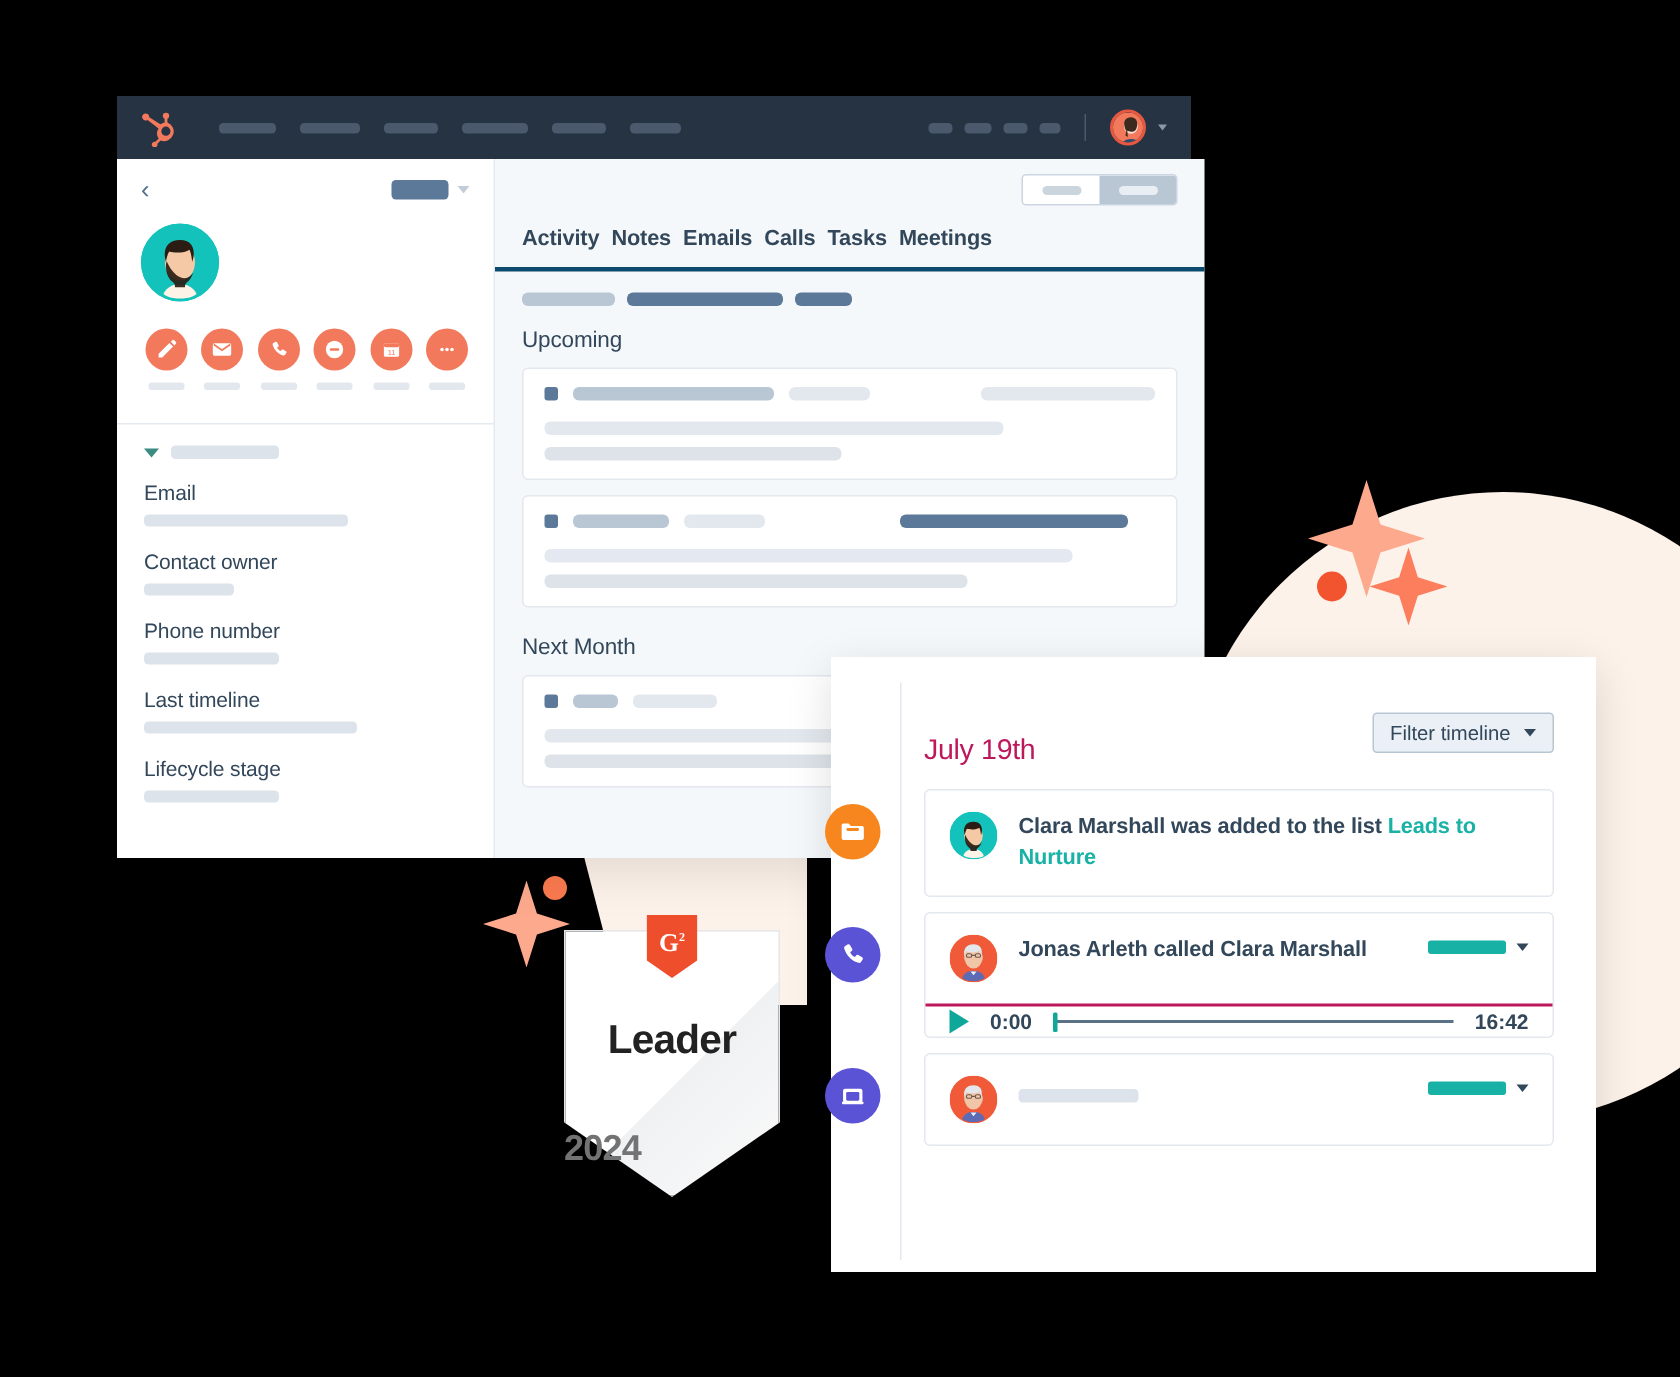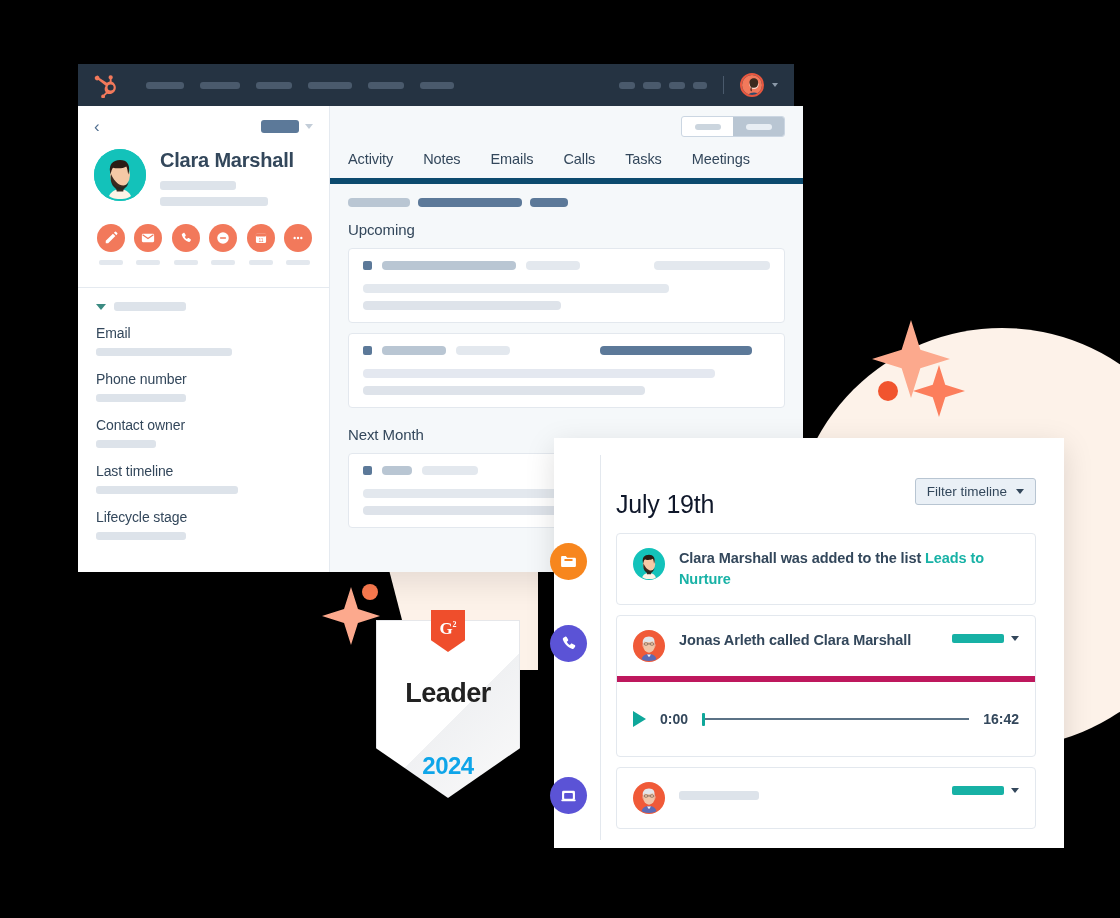--- a/index.html
+++ b/index.html
@@ -117,22 +117,23 @@
     border-radius: 3px; overflow: hidden; background: #fff;
   }
   .toggle-seg {
     width: 51px; height: 19px; display: flex; align-items: center; justify-content: center;
   }
   .toggle-seg.active { background: #b9c6d3; }
   .toggle-chip { width: 26px; height: 6px; border-radius: 3px; background: #cbd5de; }
   .toggle-seg.active .toggle-chip { background: #e8eef4; }
 
   .tabs {
-    display: flex; gap: 30px; padding: 14px 18px 0 18px;
-    border-bottom: 6px solid #0c4a6e;
+    display: flex; gap: 8px; padding: 14px 18px 0 18px;
+    border-bottom: 3px solid #0c4a6e;
+    font-weight: bold;
   }
   .tab {
     font-size: 14.5px; color: #33475b; padding-bottom: 11px; letter-spacing: -.1px;
   }
 
   .filter-row { display: flex; gap: 8px; padding: 14px 18px 0 18px; }
   .filt { height: 9px; border-radius: 4px; }
 
   .sec-title {
     font-size: 15px; color: #33475b; padding: 14px 18px 0 18px; letter-spacing: -.1px;
@@ -174,34 +175,34 @@
   }
   .g2-ribbon {
     position: absolute; left: -9px; right: -9px; top: 98px; height: 28px;
     background: #f9552a; display: flex; align-items: center; justify-content: center;
     clip-path: polygon(0% 0%, 100% 0%, 96% 50%, 100% 100%, 0% 100%, 4% 50%);
   }
   .g2-ribbon-text {
     color: #fff; font-size: 15px; font-weight: 700; letter-spacing: 1.2px;
   }
   .g2-year {
-    position: absolute; left: 0; right: 0; top: 132px; text-align: center;
-    font-size: 24px; font-weight: 700; color: #0ea5e9; letter-spacing: -.5px;
+    position: absolute; left: 0; right: 0; top: 132px; text-align: left;
+    font-size: 24px; font-weight: 700; color: #737373; letter-spacing: -.5px;
   }
 
   
   .tl-panel {
     position: absolute; left: 554px; top: 438px;
     width: 510px; height: 410px; background: #fff;
     box-shadow: 0 8px 28px rgba(0,0,0,.13);
   }
   .tl-header {
     display: flex; align-items: center; padding: 26px 28px 0 62px;
   }
-  .tl-date { font-size: 25px; color: #0f172a; letter-spacing: -.2px; margin-top: 26px; }
+  .tl-date { font-size: 19px; color: #be185d; letter-spacing: -.2px; margin-top: 26px; }
   .tl-filter {
     margin-left: auto; display: flex; align-items: center; gap: 9px;
     border: 1px solid #b8c5d2; background: #eaf0f6; border-radius: 3px;
     padding: 5px 11px; font-size: 13.5px; color: #33475b;
   }
   .caret-dark {
     width: 0; height: 0; border-left: 4px solid transparent;
     border-right: 4px solid transparent; border-top: 5px solid #33475b;
   }
 
@@ -228,21 +229,21 @@
     font-size: 14.5px; font-weight: 700; color: #33475b;
     line-height: 1.45; letter-spacing: -.1px; flex: 1;
   }
   .tl-link { color: #18b2a6; }
   .tl-badge-wrap { display: flex; align-items: center; gap: 7px; margin-left: 12px; padding-top: 4px; }
   .tl-badge { width: 52px; height: 9px; border-radius: 2px; background: #17b1a5; }
   .tl-sub-skel { width: 80px; height: 9px; border-radius: 3px; background: #dde3ea; margin-top: 9px; }
 
   .player {
     display: flex; align-items: center; gap: 14px;
-    border-top: 6px solid #be185d; padding: 29px 16px;
+    border-top: 2px solid #be185d; padding: 2px 16px;
   }
   .play-tri {
     width: 0; height: 0; border-top: 8px solid transparent;
     border-bottom: 8px solid transparent; border-left: 13px solid #0ea79a;
   }
   .ptime { font-size: 14px; font-weight: 700; color: #33475b; }
   .track { flex: 1; display: flex; align-items: center; position: relative; }
   .track-line { width: 100%; height: 2px; background: #5b7286; }
   .track-knob {
     position: absolute; left: 0; width: 3px; height: 13px;
@@ -312,25 +313,20 @@
         <div class="contact-head">
           <span class="avatar-lg">
             <svg viewBox="0 0 52 52" width="52" height="52">
               <rect width="52" height="52" fill="#13c2ba"></rect>
               <path d="M26 50c-6.5 0-9.5-1.6-11-3 1.2-3.4 4.6-5.3 7.2-6.2h7.6c2.6.9 6 2.8 7.2 6.2-1.5 1.4-4.5 3-11 3z" fill="#fdf3e6"></path>
               <ellipse cx="26" cy="26" rx="10" ry="12" fill="#f5c9a6"></ellipse>
               <path d="M26 11c-7.6 0-11 5-10 11.6.3 2 .6 3 .6 3s.9-5.4 2.4-6.9c2.6.9 10.3 1.2 13.3-1.2.9 1.6 1.6 5.2 1.8 8.1.2-.6.9-2.4 1-4.2C35.6 16 33.4 11 26 11z" fill="#2b1c14"></path>
               <path d="M17 25c-1.3 6 1 11.5 3.5 13.5 1.6 1.3 2.2 2 2.2 4h6.6c0-2 .6-2.7 2.2-4 1.3-1 2.5-3 3.2-5.6-1.4 2.3-3.4 3.6-5.4 3.6-5 0-8.4-5-8.4-5s-1.9-2-3.9-6.5z" fill="#2b1c14" opacity=".92"></path>
             </svg>
           </span>
-          <span>
-            <div class="contact-name">Clara Marshall</div>
-            <div class="skel contact-sub1"></div>
-            <div class="skel contact-sub2"></div>
-          </span>
         </div>
 
         <div class="action-row">
           <span class="act">
             <span class="act-circle">
               <svg viewBox="0 0 16 16" width="14" height="14">
                   <path d="M2 11.2V14h2.8l8.2-8.2-2.8-2.8L2 11.2zM15.2 3.4a.75.75 0 0 0 0-1.06L13.66.8a.75.75 0 0 0-1.06 0l-1.3 1.3 2.8 2.8 1.1-1.5z" fill="#fff"></path>
                 </svg>
             </span>
             <span class="act-label"></span>
@@ -389,26 +385,26 @@
           <div class="props-head">
             <span class="chev-down"></span>
             <span class="skel props-head-skel"></span>
           </div>
 
           <div>
             <div class="prop-label">Email</div>
             <div class="skel prop-val" style="width:136px;"></div>
           </div>
           <div>
+            <div class="prop-label">Contact owner</div>
+            <div class="skel prop-val" style="width:60px;"></div>
+          </div>
+          <div>
             <div class="prop-label">Phone number</div>
             <div class="skel prop-val" style="width:90px;"></div>
-          </div>
-          <div>
-            <div class="prop-label">Contact owner</div>
-            <div class="skel prop-val" style="width:60px;"></div>
           </div>
           <div>
             <div class="prop-label">Last timeline</div>
             <div class="skel prop-val" style="width:142px;"></div>
           </div>
           <div>
             <div class="prop-label">Lifecycle stage</div>
             <div class="skel prop-val" style="width:90px;"></div>
           </div>
         </div>

